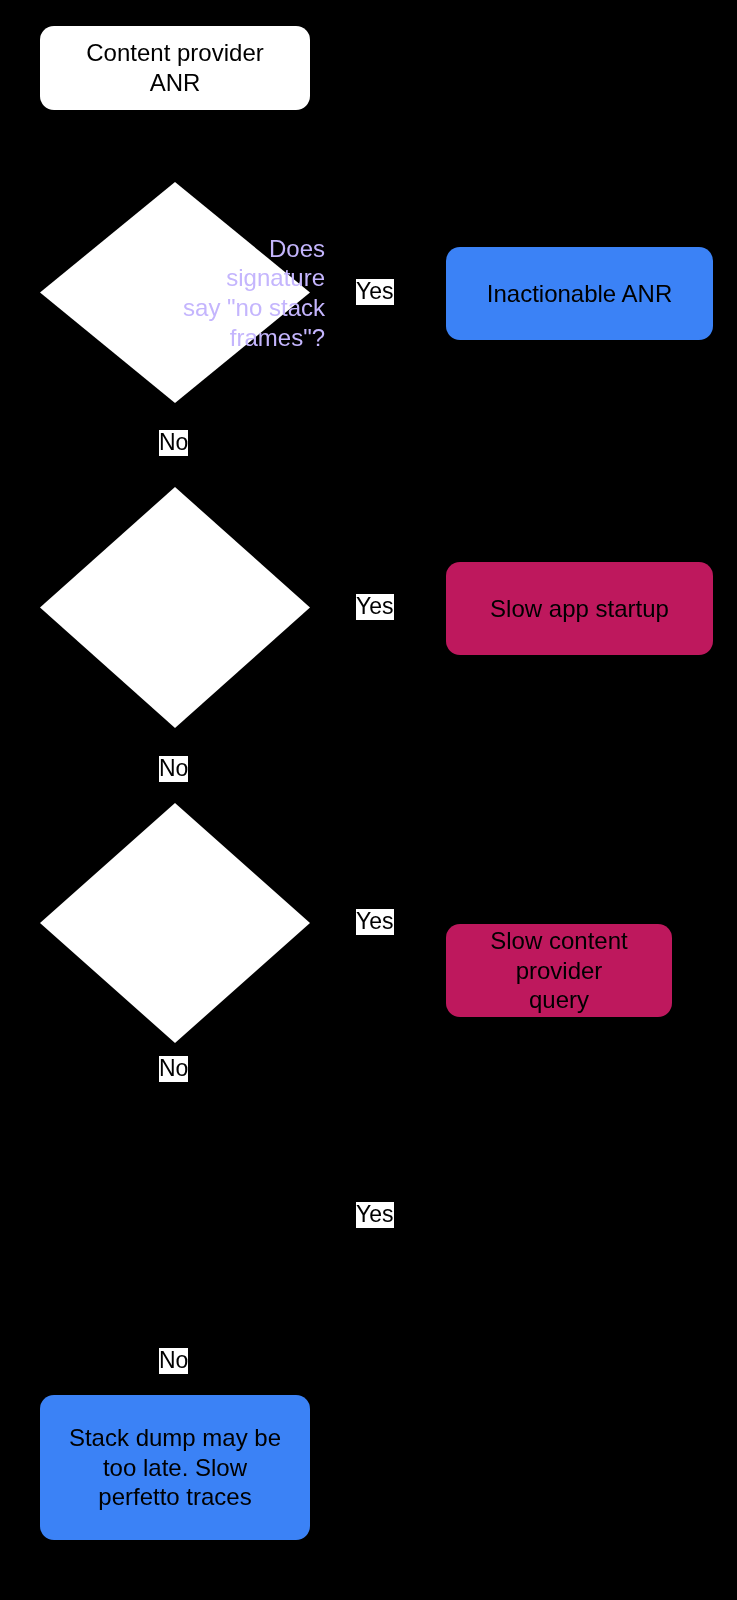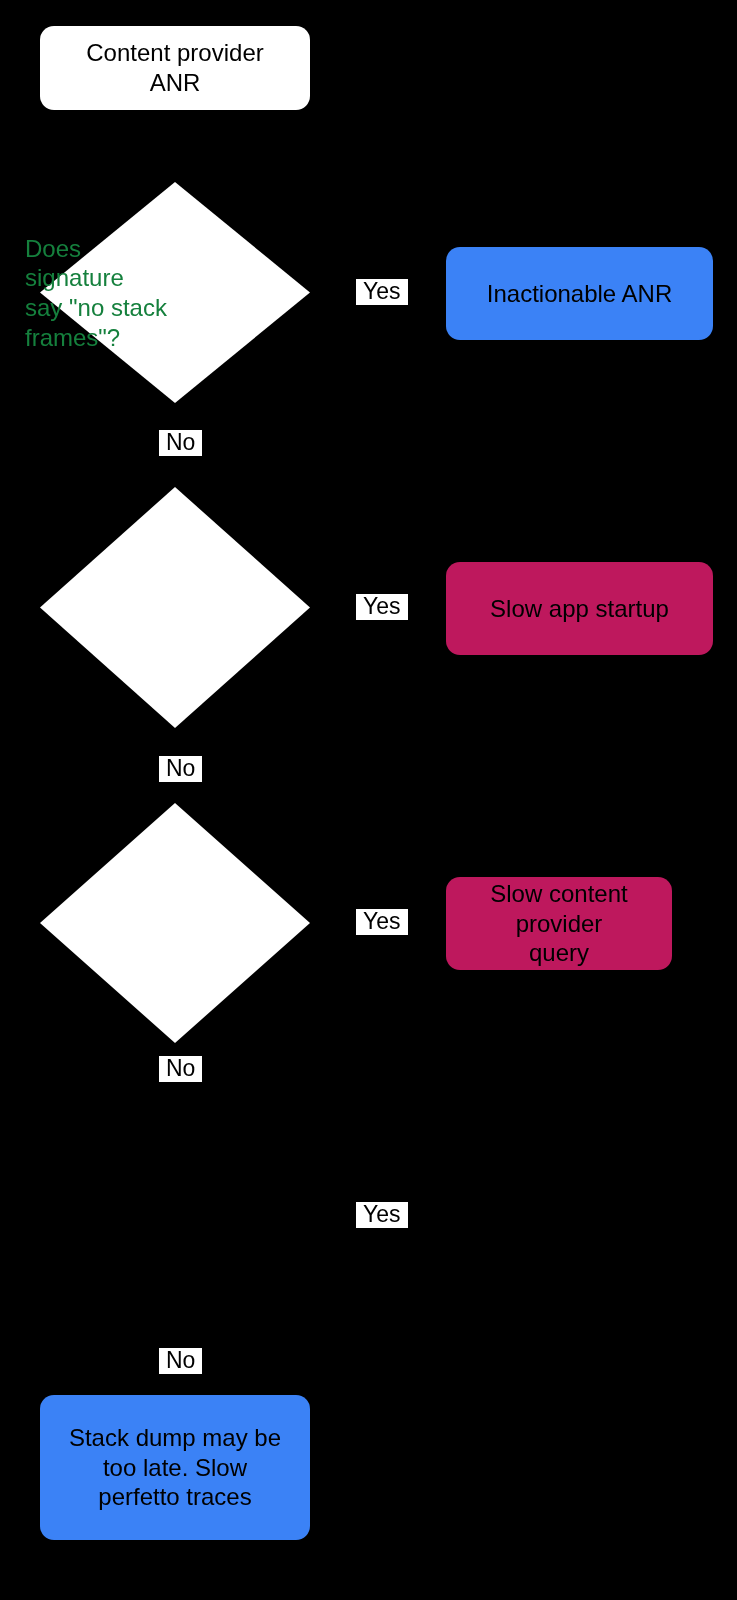--- a/index.html
+++ b/index.html
@@ -54,36 +54,36 @@
     inset: 0;
     background: #FFFFFF;
     clip-path: polygon(50% 0%, 100% 50%, 50% 100%, 0% 50%);
   }
   .diamond-text {
     position: absolute;
     left: 50%;
     top: 50%;
     transform: translate(-50%, -50%);
     width: 300px;
-    text-align: left;
+    text-align: right;
     font-size: 24px;
-    color: #15803d;
+    color: #c4b5fd;
     line-height: 1.24;
     white-space: pre-line;
     pointer-events: none;
   }
 
   
   .edge-label {
     position: absolute;
     background: #FFFFFF;
     color: #000000;
     font-size: 23px;
     line-height: 1.12;
-    padding: 0 7px;
+    padding: 0 0;
     white-space: nowrap;
   }
 </style>
 </head>
 <body>
 
 <div id="canvas">
 
   <div class="rect-node white" style="left:24px; top:26px; width:270px; height:84px;">
     <span class="node-label">Content provider
@@ -117,21 +117,21 @@
   </div>
 
   <div class="edge-label" style="left:143px; top:756px;">No</div>
 
   <div class="diamond-node" style="left:24px; top:803px; width:270px; height:240px;">
     <div class="diamond-shape"></div>
   </div>
 
   <div class="edge-label" style="left:340px; top:909px;">Yes</div>
 
-  <div class="rect-node green" style="left:430px; top:877px; width:226px; height:93px;">
+  <div class="rect-node green" style="left:430px; top:924px; width:226px; height:93px;">
     <span class="node-label">Slow content provider
 query</span>
   </div>
 
   <div class="edge-label" style="left:143px; top:1056px;">No</div>
 
 
   <div class="edge-label" style="left:340px; top:1202px;">Yes</div>
 
 

